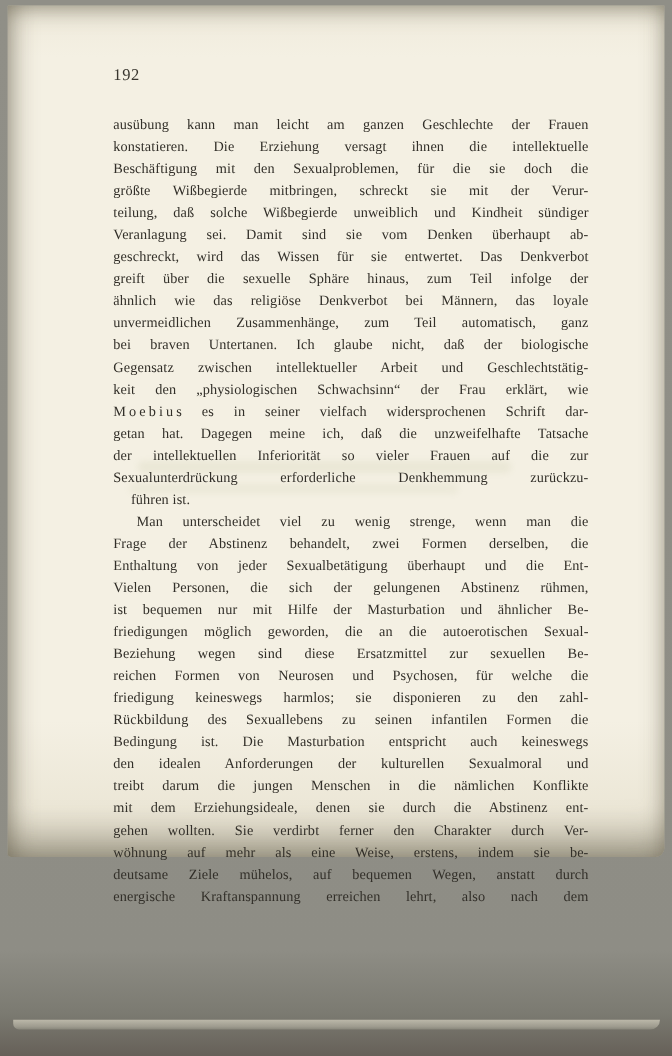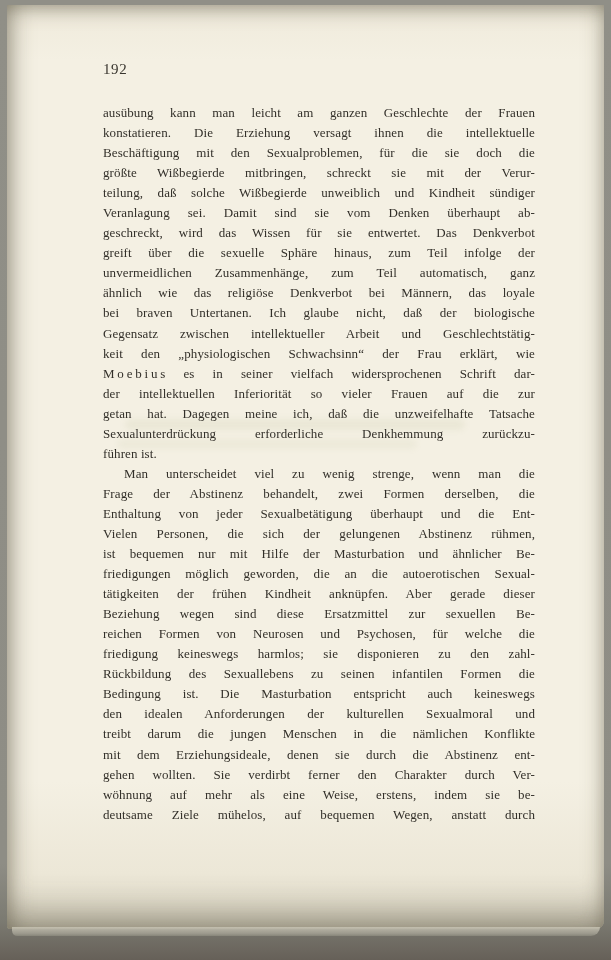--- a/index.html
+++ b/index.html
@@ -12,21 +12,21 @@
     position: relative;
     overflow: hidden;
     background: linear-gradient(180deg, #908f87 0%, #8e8d85 90%, #7b7a71 96%, #666058 100%);
     font-family: "Liberation Serif", "DejaVu Serif", serif;
   }
   .page {
     position: absolute;
     left: 7px;
     top: 5px;
     width: 597px;
-    height: 924px;
+    height: 774px;
     background: linear-gradient(180deg, #efeadb 0%, #f4f0e3 6%, #f4f0e3 84%, #ece7d7 94%, #d9d4c3 100%);
     box-shadow:
       inset 14px 0 22px -10px rgba(95, 90, 72, 0.50),
       inset -12px 0 18px -10px rgba(95, 90, 72, 0.35),
       inset 0 16px 20px -12px rgba(95, 90, 72, 0.45),
       inset 0 -28px 32px -14px rgba(105, 100, 82, 0.55);
     border-radius: 0 0 8px 3px;
   }
   .page-edge-stack {
     position: absolute;
@@ -56,20 +56,21 @@
     color: #322f29;
     letter-spacing: 0.1px;
   }
   .line {
     text-align: justify;
     text-align-last: justify;
     white-space: normal;
   }
   .line.end {
     text-align-last: left;
+    margin-left: 16px;
   }
   .line.indent {
     text-indent: 21px;
   }
   .showthrough {
     position: absolute;
     background: #9aa06a;
     opacity: 0.10;
     filter: blur(3px);
     border-radius: 6px;
@@ -87,43 +88,43 @@
   <div class="page-number">192</div>
   <div class="text-block">
       <div class="line">ausübung kann man leicht am ganzen Geschlechte der Frauen</div>
       <div class="line">konstatieren.  Die Erziehung versagt ihnen die intellektuelle</div>
       <div class="line">Beschäftigung mit den Sexualproblemen, für die sie doch die</div>
       <div class="line">größte Wißbegierde mitbringen, schreckt sie mit der Verur-</div>
       <div class="line">teilung, daß solche Wißbegierde unweiblich und Kindheit sündiger</div>
       <div class="line">Veranlagung sei.  Damit sind sie vom Denken überhaupt ab-</div>
       <div class="line">geschreckt, wird das Wissen für sie entwertet.  Das Denkverbot</div>
       <div class="line">greift über die sexuelle Sphäre hinaus, zum Teil infolge der</div>
+      <div class="line">ähnlich wie das religiöse Denkverbot bei Männern, das loyale</div>
       <div class="line">unvermeidlichen Zusammenhänge, zum Teil automatisch, ganz</div>
-      <div class="line">ähnlich wie das religiöse Denkverbot bei Männern, das loyale</div>
       <div class="line">bei braven Untertanen.  Ich glaube nicht, daß der biologische</div>
       <div class="line">Gegensatz zwischen intellektueller Arbeit und Geschlechtstätig-</div>
       <div class="line">keit den „physiologischen Schwachsinn“ der Frau erklärt, wie</div>
       <div class="line">M o e b i u s es in seiner vielfach widersprochenen Schrift dar-</div>
+      <div class="line">getan hat.  Dagegen meine ich, daß die unzweifelhafte Tatsache</div>
       <div class="line">der intellektuellen Inferiorität so vieler Frauen auf die zur</div>
-      <div class="line">getan hat.  Dagegen meine ich, daß die unzweifelhafte Tatsache</div>
       <div class="line">Sexualunterdrückung erforderliche Denkhemmung zurückzu-</div>
       <div class="line end">führen ist.</div>
       <div class="line indent">Man unterscheidet viel zu wenig strenge, wenn man die</div>
       <div class="line">Frage der Abstinenz behandelt, zwei Formen derselben, die</div>
       <div class="line">Enthaltung von jeder Sexualbetätigung überhaupt und die Ent-</div>
       <div class="line">Vielen Personen, die sich der gelungenen Abstinenz rühmen,</div>
       <div class="line">ist bequemen nur mit Hilfe der Masturbation und ähnlicher Be-</div>
       <div class="line">friedigungen möglich geworden, die an die autoerotischen Sexual-</div>
-      <div class="line">tätigkeiten der frühen Kindheit anknüpfen.  Aber gerade dieser</div>
       <div class="line">Beziehung wegen sind diese Ersatzmittel zur sexuellen Be-</div>
       <div class="line">reichen Formen von Neurosen und Psychosen, für welche die</div>
       <div class="line">friedigung keineswegs harmlos;  sie disponieren zu den zahl-</div>
       <div class="line">Rückbildung des Sexuallebens zu seinen infantilen Formen die</div>
       <div class="line">Bedingung ist.  Die Masturbation entspricht auch keineswegs</div>
       <div class="line">den idealen Anforderungen der kulturellen Sexualmoral und</div>
       <div class="line">treibt darum die jungen Menschen in die nämlichen Konflikte</div>
       <div class="line">mit dem Erziehungsideale, denen sie durch die Abstinenz ent-</div>
       <div class="line">gehen wollten.  Sie verdirbt ferner den Charakter durch Ver-</div>
       <div class="line">wöhnung auf mehr als eine Weise, erstens, indem sie be-</div>
       <div class="line">deutsame Ziele mühelos, auf bequemen Wegen, anstatt durch</div>
+      <div class="line">energische Kraftanspannung erreichen lehrt, also nach dem</div>
     </div>
 </div>
 <div class="page-edge-stack"></div>
 
 </body></html>

